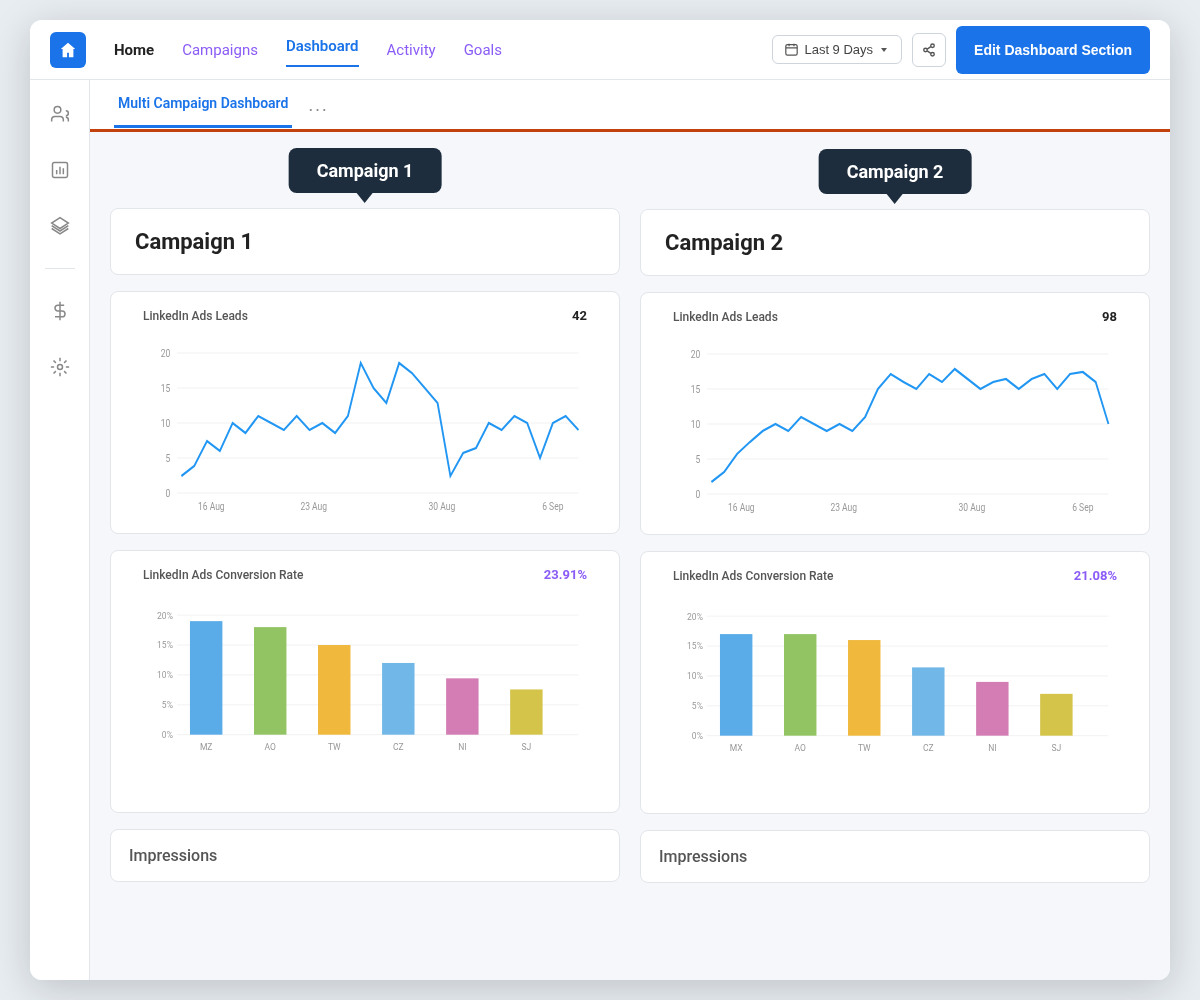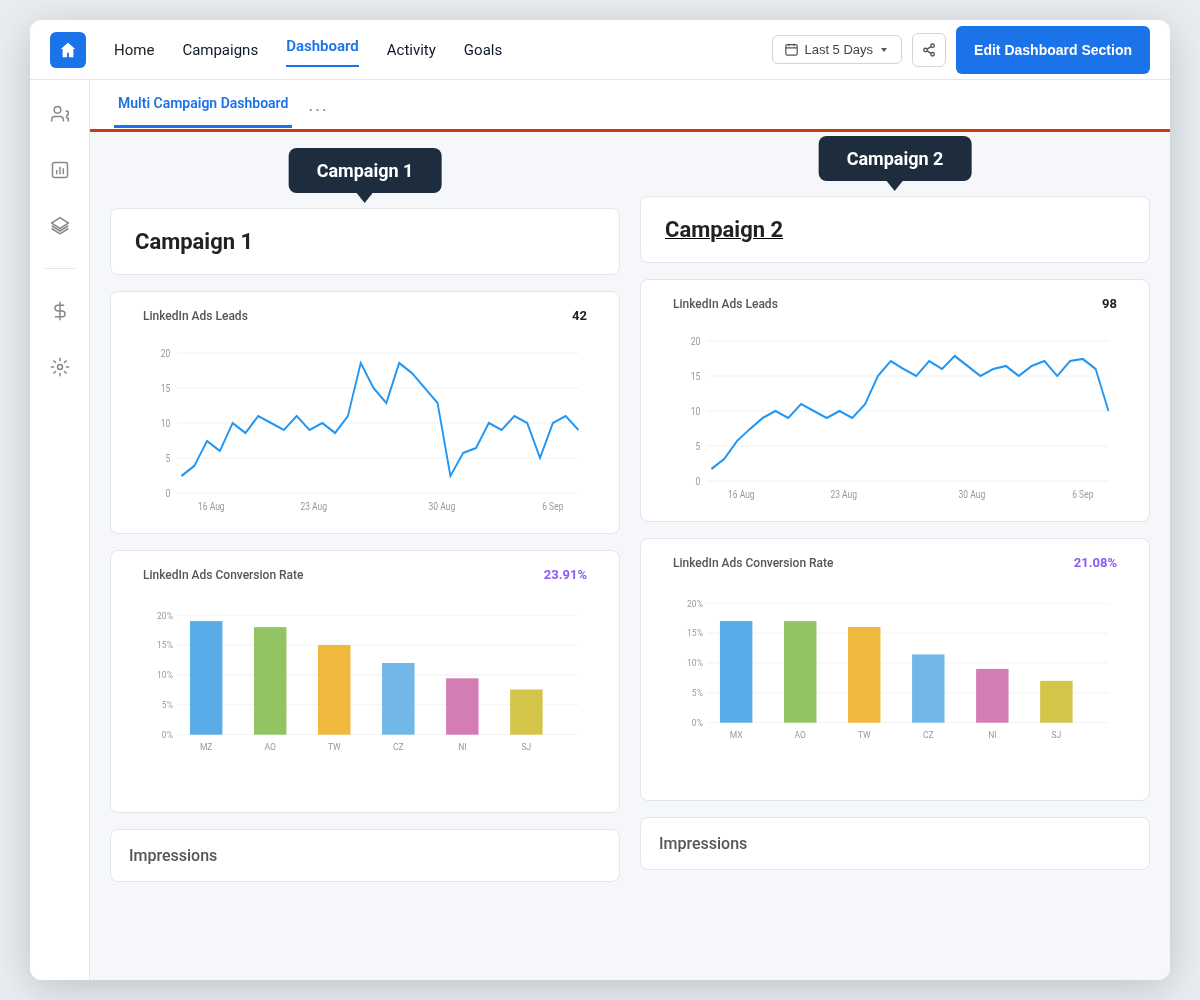--- a/index.html
+++ b/index.html
@@ -2,23 +2,23 @@
 <html><head>
   <meta charset="utf-8">
   <style>
     * { box-sizing: border-box; margin: 0; padding: 0; }
     body { font-family: -apple-system, BlinkMacSystemFont, 'Segoe UI', Roboto, sans-serif; background: #e8edf2; display: flex; justify-content: center; align-items: center; min-height: 100vh; }
     .window { width: 1140px; min-height: 960px; background: #fff; border-radius: 12px; box-shadow: 0 8px 40px rgba(0,0,0,0.18); overflow: hidden; display: flex; flex-direction: column; }
     
     .top-nav { height: 60px; background: #fff; border-bottom: 1px solid #e2e6ea; display: flex; align-items: center; padding: 0 20px; gap: 28px; }
     .home-btn { width: 36px; height: 36px; background: #1a73e8; border-radius: 6px; display: flex; align-items: center; justify-content: center; cursor: pointer; flex-shrink: 0; }
     .home-btn svg { width: 18px; height: 18px; fill: #fff; }
-    .nav-link { font-size: 15px; color: #0f172a; cursor: pointer; padding: 4px 0; text-decoration: none; }
+    .nav-link { font-size: 15px; color: #8b5cf6; cursor: pointer; padding: 4px 0; text-decoration: none; }
     .nav-link.active { color: #1a73e8; font-weight: 600; border-bottom: 2px solid #1a73e8; padding-bottom: 10px; }
-    .nav-link.bold { font-weight: 400; color: #222; text-align: center; }
+    .nav-link.bold { font-weight: 700; color: #222; text-align: center; }
     .nav-right { margin-left: auto; display: flex; align-items: center; gap: 10px; }
     .date-btn { display: flex; align-items: center; gap: 6px; border: 1px solid #cdd4db; border-radius: 6px; padding: 6px 12px; font-size: 13px; color: #444; cursor: pointer; background: #fff; }
     .share-btn { width: 34px; height: 34px; border: 1px solid #cdd4db; border-radius: 6px; display: flex; align-items: center; justify-content: center; cursor: pointer; background: #fff; color: #555; font-size: 14px; }
     .edit-btn { background: #1a73e8; color: #fff; border: none; border-radius: 6px; padding: 16px 18px; font-size: 14px; font-weight: 600; cursor: pointer; }
     
     .body-area { display: flex; flex: 1; }
     .sidebar { width: 60px; background: #fff; border-right: 1px solid #e2e6ea; display: flex; flex-direction: column; align-items: center; padding-top: 16px; gap: 20px; }
     .sidebar-icon { width: 36px; height: 36px; display: flex; align-items: center; justify-content: center; border-radius: 6px; cursor: pointer; color: #888; }
     .sidebar-divider { width: 30px; height: 1px; background: #e2e6ea; margin: 4px 0; }
     
@@ -72,21 +72,21 @@
     <span class="nav-link">Campaigns</span>
     <span class="nav-link active">Dashboard</span>
     <span class="nav-link">Activity</span>
     <span class="nav-link">Goals</span>
     <div class="nav-right">
       <button class="date-btn">
         <svg width="13" height="13" viewBox="0 0 16 16" fill="none" stroke="#555" stroke-width="1.5">
             <rect x="1" y="2" width="14" height="13" rx="2"></rect>
             <path d="M1 6h14M5 1v3M11 1v3"></path>
           </svg>
-        <span>Last 5 Days</span>
+        <span>Last 9 Days</span>
         <svg width="10" height="10" viewBox="0 0 10 10" fill="#555">
             <path d="M2 3l3 4 3-4H2z"></path>
           </svg>
       </button>
       <div class="share-btn">
         <svg width="14" height="14" viewBox="0 0 20 20" fill="none" stroke="#555" stroke-width="2">
             <circle cx="15" cy="4" r="2.5"></circle>
             <circle cx="15" cy="16" r="2.5"></circle>
             <circle cx="5" cy="10" r="2.5"></circle>
             <line x1="12.6" y1="5.3" x2="7.4" y2="8.7"></line>
@@ -226,21 +226,21 @@
               </svg>
             </div>
 
             <div class="impressions-card">
               <span class="impressions-label">Impressions</span>
             </div>
           </div>
 
           <div class="campaign-col">
 
-            <div style="position:relative; margin-top: 44px; text-decoration: underline;">
+            <div style="position:relative; margin-top: 57px;">
               <div class="tooltip-bubble">Campaign 2</div>
               <div class="campaign-header-card">
                 <span class="campaign-title">Campaign 2</span>
               </div>
             </div>
 
             <div class="chart-card">
               <div class="chart-header">
                 <span class="chart-label">LinkedIn Ads Leads</span>
                 <span class="chart-value">98</span>

